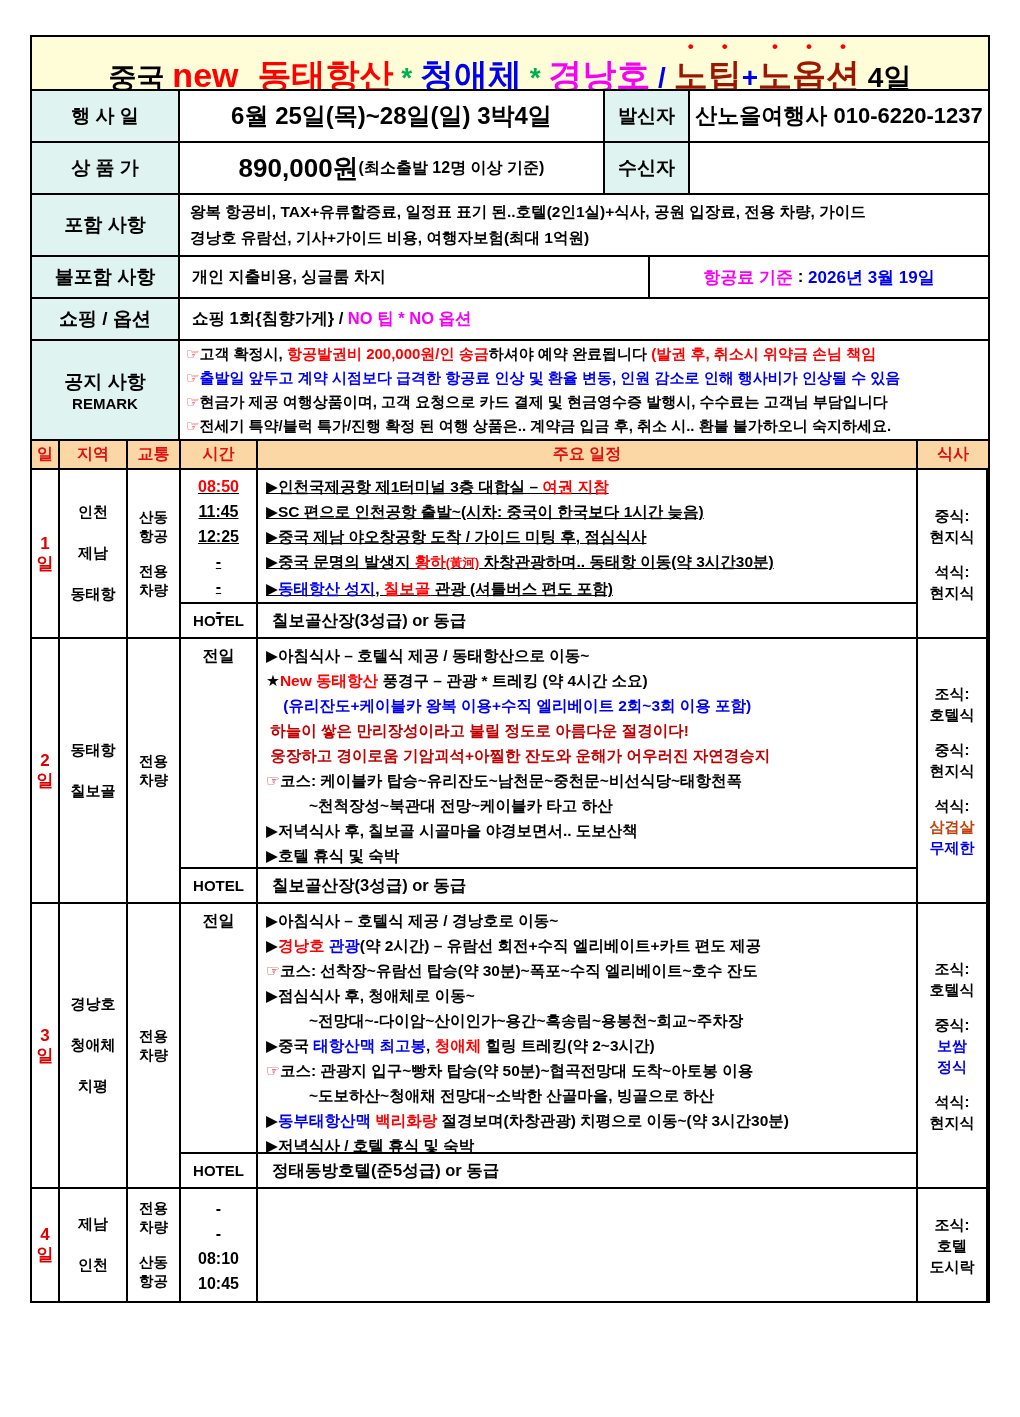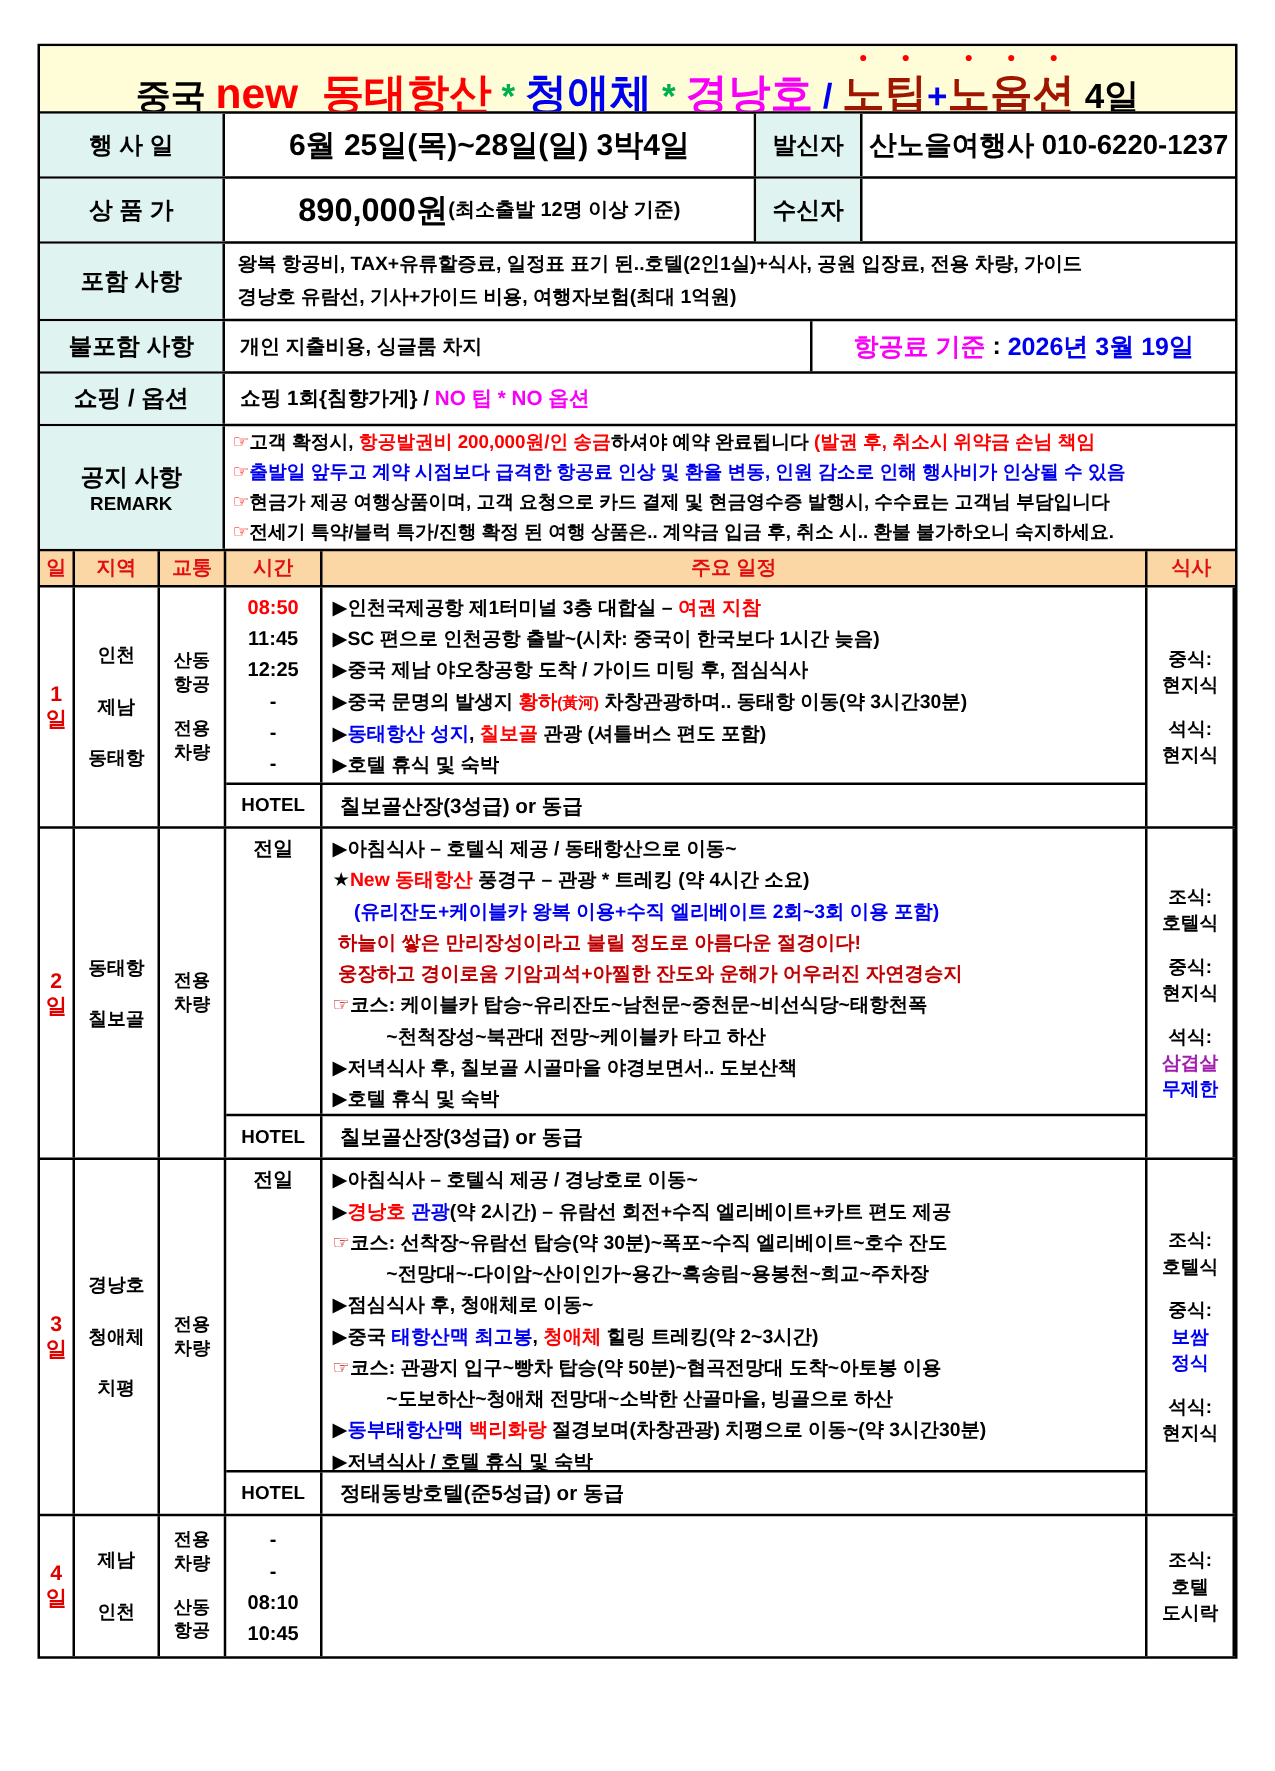--- a/index.html
+++ b/index.html
@@ -23,21 +23,21 @@
   .lbl{background:#dff3f0;display:flex;flex-direction:column;align-items:center;justify-content:center;font-size:19px;text-align:center;}
   .lbl .sub{font-size:15px;}
   .val{display:flex;align-items:center;}
   .val.center{justify-content:center;text-align:center;}
   .big-val{font-size:24px;}
   .sender-val{font-size:22px;}
   .price-main{font-size:26px;}
   .price-note{font-size:16px;}
   .text-val{flex-direction:column;align-items:flex-start;justify-content:center;padding-left:10px;font-size:15.5px;line-height:26px;}
   .plain-val{padding-left:12px;font-size:16px;}
-  .airfare{justify-content:center;font-size:20px;}
+  .airfare{justify-content:center;font-size:17px;}
   .shopping{padding-left:12px;font-size:16.5px;}
   .notice{flex-direction:column;align-items:flex-start;justify-content:center;padding-left:6px;font-size:15px;line-height:24px;}
   
   .thead{display:grid;grid-template-columns:28px 68px 53px 77px 1fr 70px;height:27px;border-top:2px solid #000;background:#fbd7a6;color:#e01010;font-size:16px;}
   .thead > div{border-right:2px solid #000;display:flex;align-items:center;justify-content:center;box-sizing:border-box;}
   .thead > div:last-child{border-right:none;}
   .day-row{display:grid;grid-template-columns:28px 68px 53px 1fr 70px;border-top:2px solid #000;}
   .day-row > .cell{border-right:2px solid #000;box-sizing:border-box;}
   .day-no{color:#e00000;font-size:17px;display:flex;flex-direction:column;align-items:center;justify-content:center;line-height:20px;}
   .regions{display:flex;flex-direction:column;align-items:center;justify-content:center;gap:22px;font-size:15px;}
@@ -46,21 +46,21 @@
   .mid{border-right:2px solid #000;box-sizing:border-box;display:flex;flex-direction:column;}
   .mid-main{display:flex;}
   .times{width:77px;flex:0 0 77px;border-right:2px solid #000;box-sizing:border-box;text-align:center;font-size:16px;line-height:25px;padding-top:4px;}
   .sched{flex:1;padding:4px 0 0 8px;font-size:15.5px;line-height:25px;overflow:hidden;}
   .line{white-space:pre;}
   .hotel-row{display:flex;border-top:2px solid #000;height:33px;}
   .hotel-label{width:77px;flex:0 0 77px;border-right:2px solid #000;box-sizing:border-box;display:flex;align-items:center;justify-content:center;font-size:15px;}
   .hotel-name{display:flex;align-items:center;padding-left:14px;font-size:16.5px;}
   .meals{display:flex;flex-direction:column;align-items:center;justify-content:center;text-align:center;font-size:15px;line-height:21px;}
   .meals .mspacer{height:14px;}
-  #days .day-row:nth-child(1) .mid-main{height:156px;}
+  #days .day-row:nth-child(1) .mid-main{height:132px;text-decoration:underline;}
   #days .day-row:nth-child(2) .mid-main{height:228px;}
   #days .day-row:nth-child(3) .mid-main{height:248px;}
   #days .day-row:nth-child(4) .mid-main{height:112px;}
   #days .day-row:nth-child(4) .times,
   #days .day-row:nth-child(4) .sched{padding-top:7px;}
   
   .footer{border-top:2px solid #000;height:52px;display:flex;flex-direction:column;align-items:center;justify-content:center;}
   .f1{font-size:13.2px;line-height:20px;}
   .f2{font-size:19px;line-height:26px;color:#0000f0;}
 </style>
@@ -222,21 +222,21 @@
           </div>
         </div>
         <div class="cell meals">
           <div>조식:</div>
           <div>호텔식</div>
           <div class="mspacer"></div>
           <div>중식:</div>
           <div>현지식</div>
           <div class="mspacer"></div>
           <div>석식:</div>
-          <div style="color: #a21caf;">삼겹살</div>
+          <div style="color: #c2410c;">삼겹살</div>
           <div style="color: rgb(0, 0, 240);">무제한</div>
         </div>
       </div>
       <div class="day-row">
         <div class="cell day-no">
           <div>3</div>
           <div>일</div>
         </div>
         <div class="cell regions">
           <div>경낭호</div>
@@ -249,22 +249,22 @@
         </div>
         <div class="mid">
           <div class="mid-main">
             <div class="times">
               <div style="color: rgb(0, 0, 0);">전일</div>
             </div>
             <div class="sched">
               <div class="line"><span class="seg" style="color: rgb(0, 0, 0);">▶아침식사 – 호텔식 제공 / 경낭호로 이동~</span></div>
               <div class="line"><span class="seg" style="color: rgb(0, 0, 0);">▶</span><span class="seg" style="color: rgb(254, 0, 0);">경낭호</span><span class="seg" style="color: rgb(0, 0, 240);"> 관광</span><span class="seg" style="color: rgb(0, 0, 0);">(약 2시간) – 유람선 회전+수직 엘리베이트+카트 편도 제공</span></div>
               <div class="line"><span class="seg" style="color: rgb(192, 0, 0);">☞</span><span class="seg" style="color: rgb(0, 0, 0);">코스: 선착장~유람선 탑승(약 30분)~폭포~수직 엘리베이트~호수 잔도</span></div>
+              <div class="line"><span class="seg" style="color: rgb(0, 0, 0);">▶점심식사 후, 청애체로 이동~</span></div>
               <div class="line"><span class="seg" style="color: rgb(0, 0, 0);">          ~전망대~-다이암~산이인가~용간~흑송림~용봉천~희교~주차장</span></div>
-              <div class="line"><span class="seg" style="color: rgb(0, 0, 0);">▶점심식사 후, 청애체로 이동~</span></div>
               <div class="line"><span class="seg" style="color: rgb(0, 0, 0);">▶중국 </span><span class="seg" style="color: rgb(0, 0, 240);">태항산맥 최고봉</span><span class="seg" style="color: rgb(0, 0, 0);">, </span><span class="seg" style="color: rgb(254, 0, 0);">청애체</span><span class="seg" style="color: rgb(0, 0, 0);"> 힐링 트레킹(약 2~3시간)</span></div>
               <div class="line"><span class="seg" style="color: rgb(192, 0, 0);">☞</span><span class="seg" style="color: rgb(0, 0, 0);">코스: 관광지 입구~빵차 탑승(약 50분)~협곡전망대 도착~아토봉 이용</span></div>
               <div class="line"><span class="seg" style="color: rgb(0, 0, 0);">          ~도보하산~청애채 전망대~소박한 산골마을, 빙골으로 하산</span></div>
               <div class="line"><span class="seg" style="color: rgb(0, 0, 0);">▶</span><span class="seg" style="color: rgb(0, 0, 240);">동부태항산맥</span><span class="seg" style="color: rgb(0, 0, 0);"> </span><span class="seg" style="color: rgb(254, 0, 0);">백리화랑</span><span class="seg" style="color: rgb(0, 0, 0);"> 절경보며(차창관광) 치평으로 이동~(약 3시간30분)</span></div>
               <div class="line"><span class="seg" style="color: rgb(0, 0, 0);">▶저녁식사 / 호텔 휴식 및 숙박</span></div>
             </div>
           </div>
           <div class="hotel-row">
             <div class="hotel-label">HOTEL</div>
             <div class="hotel-name">정태동방호텔(준5성급) or 동급</div>

